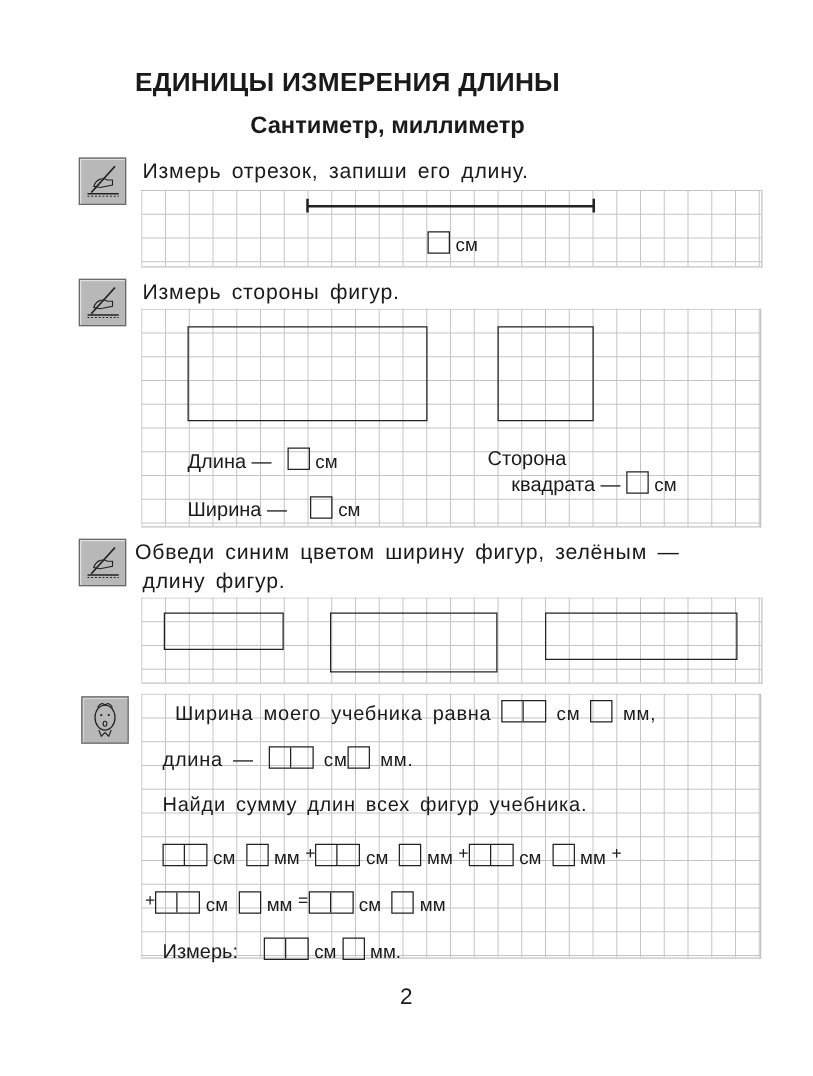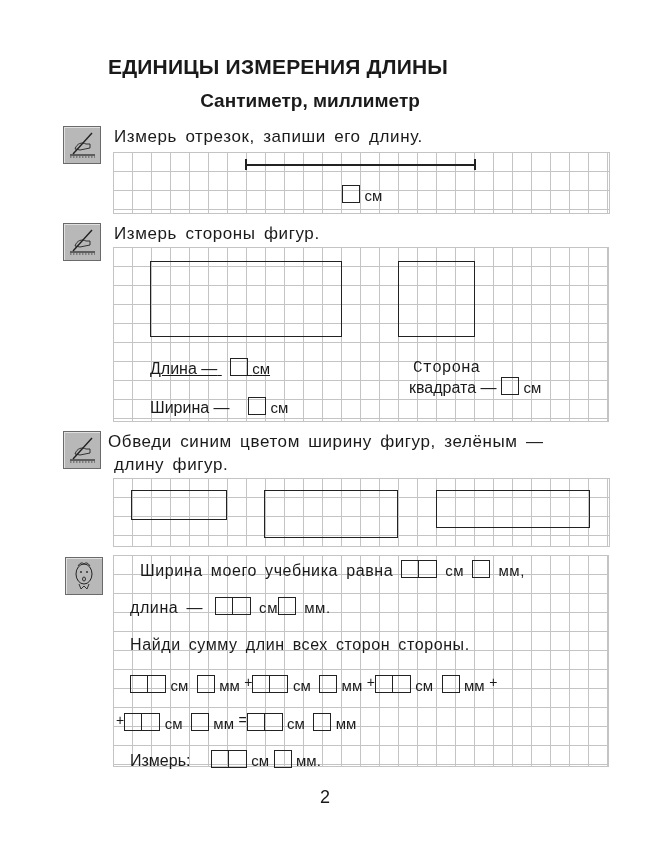--- a/index.html
+++ b/index.html
@@ -58,31 +58,31 @@
     <line x1="9" y1="27" x2="28" y2="6" stroke="#222" stroke-width="1.4"></line>
     <path d="M11 22 C13 16,18 15,22 17 L26 17 L26 21 L16 23 Z" fill="none" stroke="#222" stroke-width="0.9"></path>
   </svg>
 </div>
 <div class="abs task-text" style="left:114px;top:224px;">Измерь стороны фигур.</div>
 
 <div class="grid" style="left:113px;top:247px;width:495px;height:174px;"></div>
 <div class="shape" style="left:150px;top:261px;width:192px;height:76px;"></div>
 <div class="shape" style="left:398px;top:261px;width:77px;height:76px;"></div>
 
-<div class="lbl" style="left:150px;top:358px;text-decoration:underline;">
+<div class="lbl" style="left:150px;top:358px;">
   <span>Длина —</span>
   <span class="box" style="margin-left:8px;"></span>
   <span class="unit">см</span>
 </div>
 <div class="lbl" style="left:150px;top:397px;">
   <span>Ширина —</span>
   <span class="box" style="margin-left:14px;"></span>
   <span class="unit">см</span>
 </div>
-<div class="lbl" style="left:413px;top:359px;font-family:Liberation Mono, monospace;">Сторона</div>
+<div class="lbl" style="left:390px;top:359px;">Сторона</div>
 <div class="lbl" style="left:409px;top:377px;">
   <span>квадрата —</span>
   <span class="box"></span>
   <span class="unit">см</span>
 </div>
 
 <div class="icon-box" style="left:63px;top:431px;">
   <svg width="36" height="36" viewBox="0 0 36 36">
     <line x1="6" y1="28" x2="31" y2="28" stroke="#222" stroke-width="1.2"></line>
     <line x1="6" y1="30" x2="31" y2="30" stroke="#222" stroke-width="0.8" stroke-dasharray="1.5 1.5"></line>
@@ -119,21 +119,21 @@
   <span class="unit">мм,</span>
 </div>
 
 <div class="lbl task-text" style="left:130px;top:597px;">
   <span>длина —</span>
   <span class="dbox" style="margin-left:4px;"></span>
   <span class="unit">см</span><span class="box"></span>
   <span class="unit">мм.</span>
 </div>
 
-<div class="lbl task-text" style="left:130px;top:636px;">Найди сумму длин всех сторон стороны.</div>
+<div class="lbl task-text" style="left:130px;top:636px;">Найди сумму длин всех фигур учебника.</div>
 
 <div class="lbl" style="left:130px;top:674px;">
   <span class="dbox"></span>
   <span class="unit">см</span>
   <span class="box" style="margin-left:4px;"></span>
   <span class="unit">мм</span>
   <span class="sign">+</span><span class="dbox"></span>
   <span class="unit">см</span>
   <span class="box" style="margin-left:4px;"></span>
   <span class="unit">мм</span>

